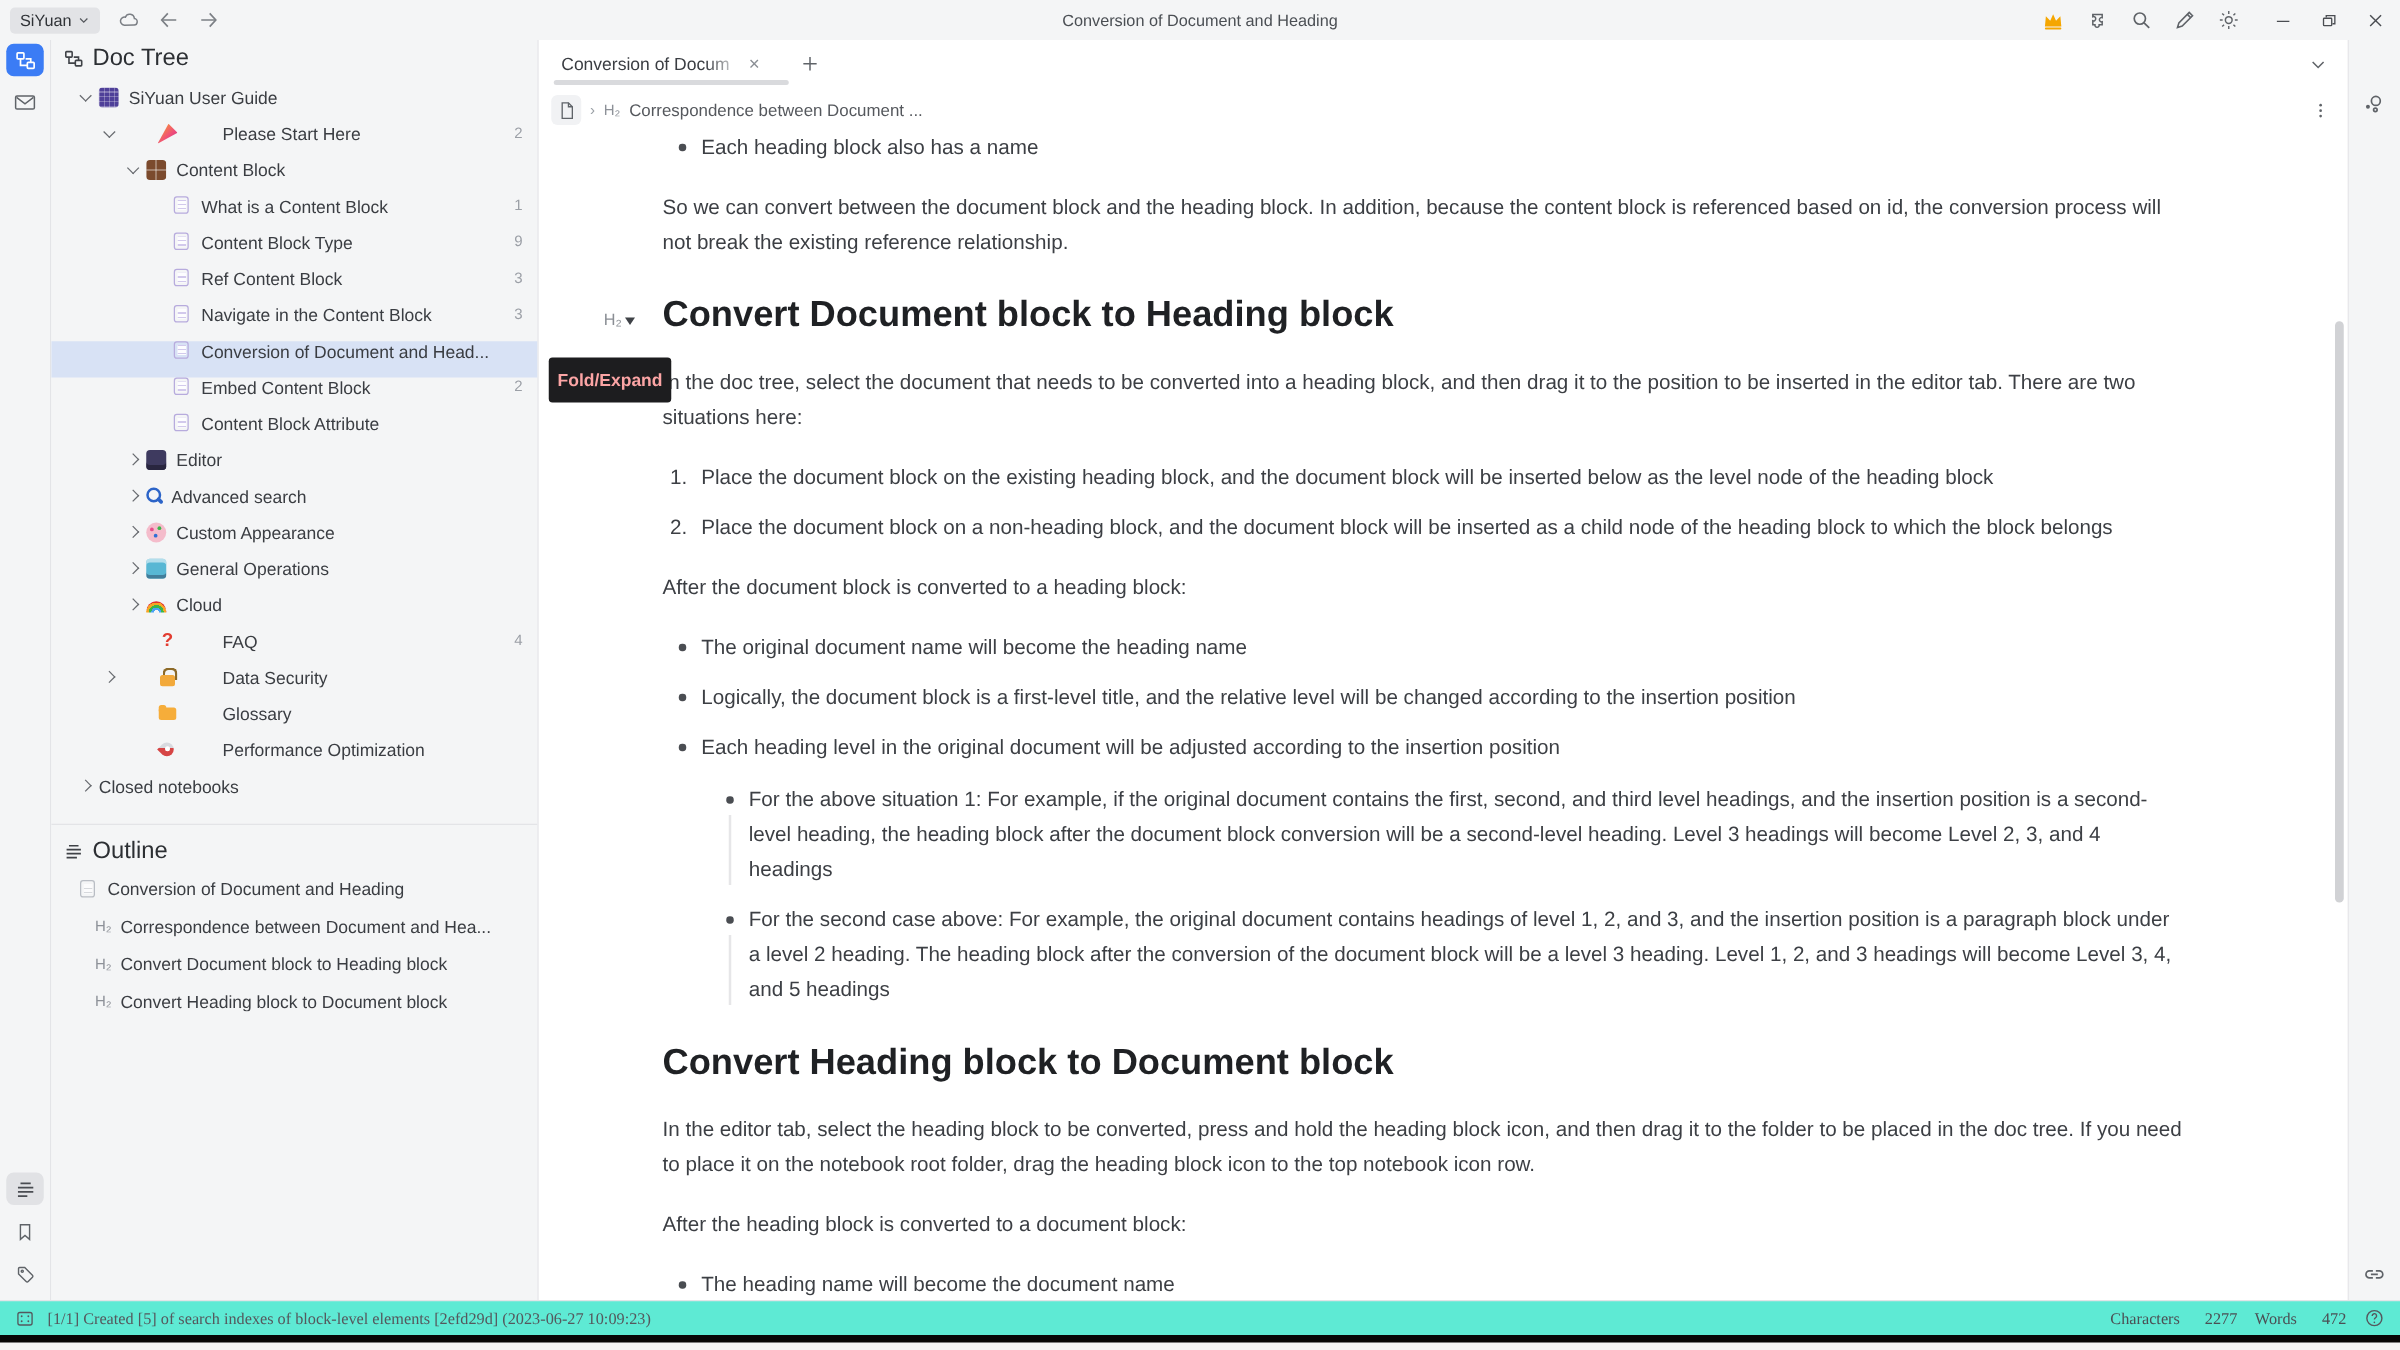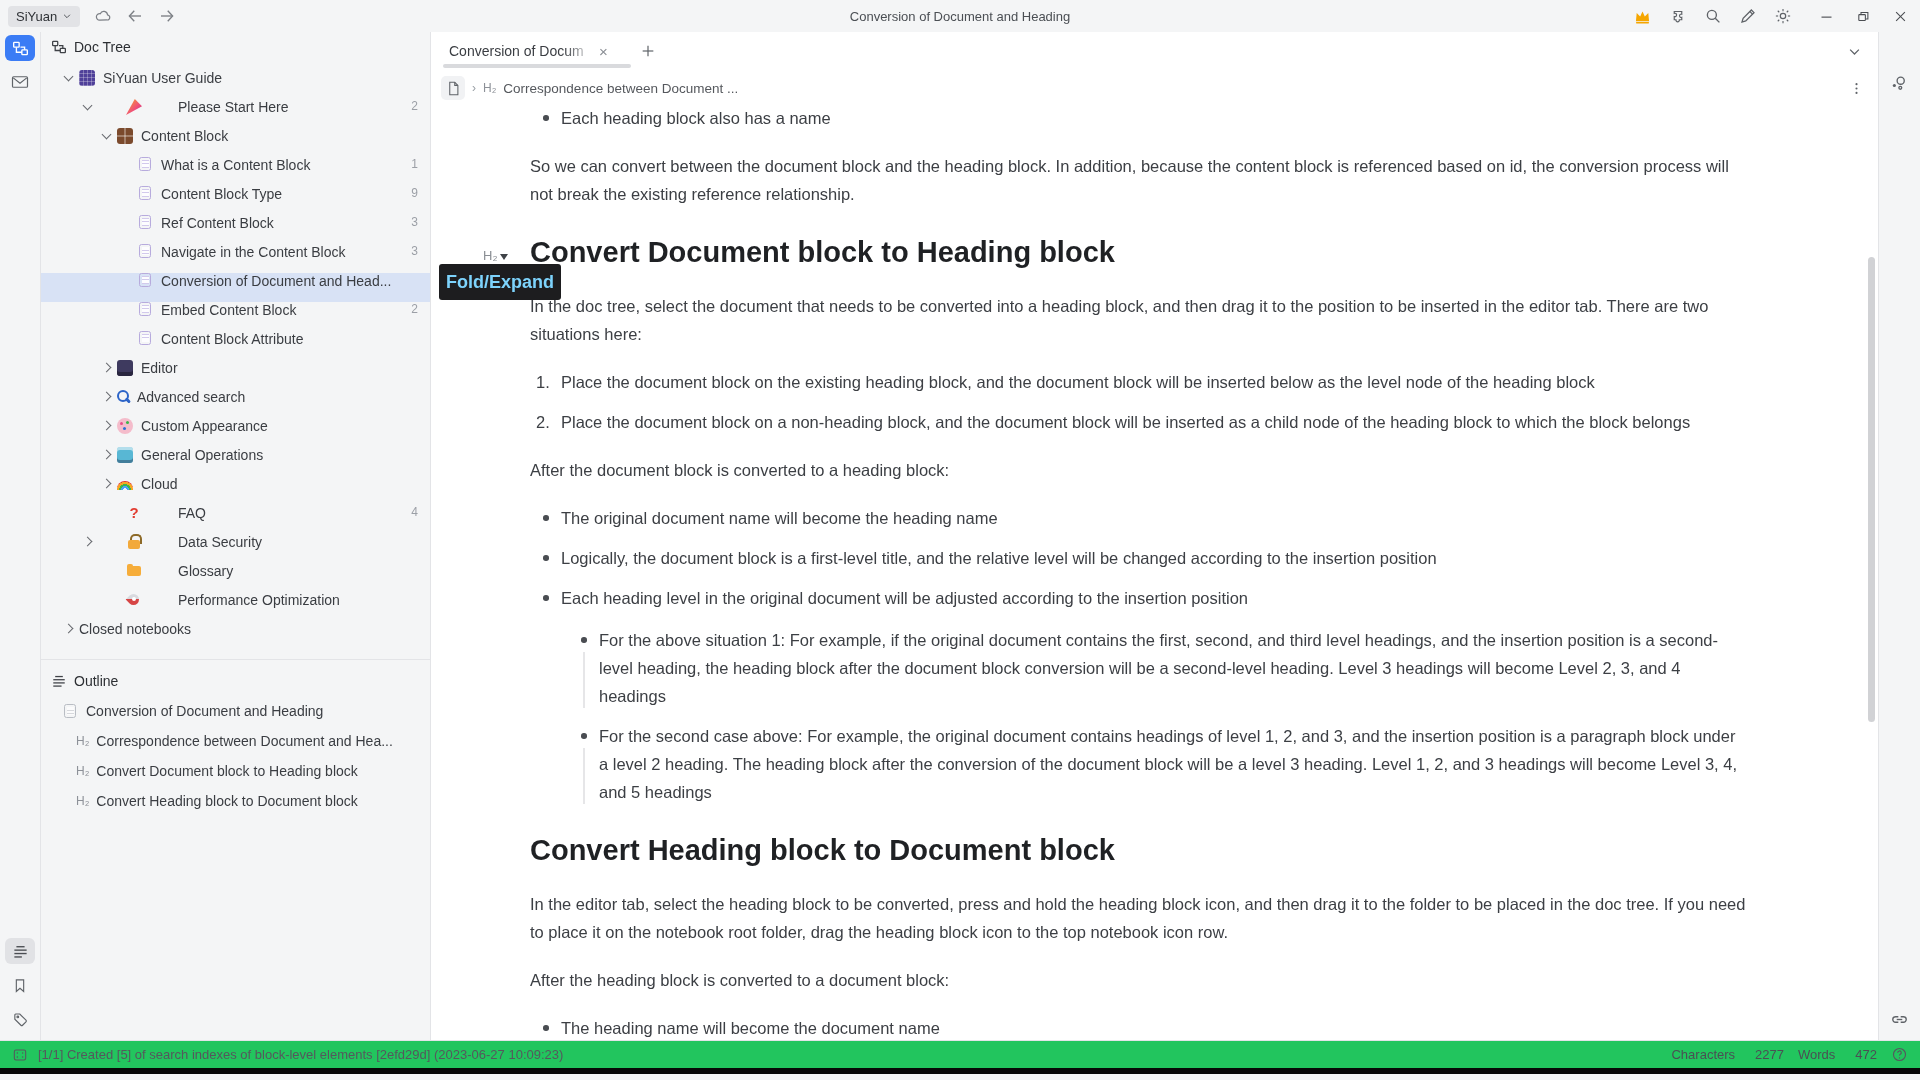--- a/index.html
+++ b/index.html
@@ -26,21 +26,21 @@
 
   
   .dock-left { width:41px; background:#f4f5f6; border-right:1px solid #e3e4e7; display:flex; flex-direction:column; justify-content:space-between; align-items:center; padding:3px 0 8px; }
   .dock-group { display:flex; flex-direction:column; align-items:center; gap:8px; }
   .dock-icon { width:30px; height:26px; border-radius:6px; display:flex; align-items:center; justify-content:center; cursor:pointer; color:#5f6368; }
   .dock-icon.blue { background:#3b7cf5; color:#fff; }
   .dock-icon.gray { background:#e1e2e5; }
 
   
   .sidebar { width:390px; background:#f4f5f6; border-right:1px solid #e3e4e7; display:flex; flex-direction:column; overflow:hidden; }
-  .panel-header { height:30px; flex:none; display:flex; align-items:center; gap:7px; padding:0 10px; font-size:14px; color:#2c2f33; }
+  .panel-header { height:30px; flex:none; display:flex; align-items:center; gap:7px; padding:0 10px; font-size:19px; color:#2c2f33; }
   .tree { padding-top:8px; }
   .tree-row { height:29px; display:flex; align-items:flex-start; padding-right:12px; font-size:14px; color:#3a3d42; cursor:pointer; }
   .tree-row.selected { background:#d8e2f5; }
   .tree-row .tlabel { white-space:nowrap; overflow:hidden; flex:1 1 auto; }
   .tcount { font-size:12px; color:#9b9fa6; margin-left:8px; flex:none; }
   .d0 { padding-left:20px; } .d1 { padding-left:39px;gap:28px; } .d2 { padding-left:58px; } .d3 { padding-left:78px; }
   .chev { width:18px; height:16px; position:relative; flex:none; }
   .chev.down::before { content:''; position:absolute; left:4px; top:3px; width:6px; height:6px; border-right:1.6px solid #66696e; border-bottom:1.6px solid #66696e; transform:rotate(45deg); }
   .chev.right::before { content:''; position:absolute; left:4px; top:4px; width:6px; height:6px; border-right:1.6px solid #66696e; border-bottom:1.6px solid #66696e; transform:rotate(-45deg); }
   .ticon { width:16px; height:16px; margin-right:8px; flex:none; position:relative; }
@@ -99,37 +99,37 @@
   .bc-more { margin-left:auto; color:#5f6368; cursor:pointer; }
 
   .editor { flex:1; position:relative; overflow:hidden; padding:0 130px 0 99px; font-size:16.5px; line-height:28px; color:#3c3f44; }
   .editor p { margin:20px 0; max-width:1240px; }
   .clip-first { margin-top:-14px !important; }
   .h2block { position:relative; margin:24px 0 16px; max-width:1240px; }
   .h2block h2 { margin:0; font-size:29px; line-height:40px; color:#1f2124; font-weight:bold; font-family:"Liberation Sans", sans-serif; }
   .h2-gutter { position:absolute; left:-47px; top:10px; display:flex; align-items:center; gap:3px; }
   .h2-gutter .g-label { font-size:13px; color:#8a8e94; }
   .h2-caret { width:0; height:0; border-left:4.5px solid transparent; border-right:4.5px solid transparent; border-top:6px solid #3f4247; margin-top:2px; }
-  .fold-tooltip { position:absolute; left:-91px; top:32px; background:#1d1d1f; color:#7dd3fc; font-size:18px; font-weight:bold; padding:4px 7px; border-radius:3px; white-space:nowrap; z-index:6; }
+  .fold-tooltip { position:absolute; left:-91px; top:54px; background:#1d1d1f; color:#fca5a5; font-size:14px; font-weight:bold; padding:4px 7px; border-radius:3px; white-space:nowrap; z-index:6; }
 
   .editor ol, .editor ul { margin:18px 0; padding-left:31px; list-style:none; max-width:1210px; }
   .editor ol { counter-reset:num; }
   .editor li { position:relative; margin:12px 0; }
   .editor ol > li::before { counter-increment:num; content:counter(num) "."; position:absolute; left:-25px; top:0; color:#3c3f44; }
   .editor ul > li::before { content:''; position:absolute; left:-18px; top:11px; width:5.5px; height:5.5px; border-radius:50%; background:#4a4d52; }
   .editor li.multi::after { content:''; position:absolute; left:-16px; top:26px; bottom:2px; width:1.5px; background:#e6e6e8; }
   ul.sub { margin:14px 0 0; padding-left:38px; }
 
   .scroll-thumb { position:absolute; right:3px; top:225px; width:7px; height:465px; background:#d1d2d5; border-radius:4px; }
 
   
   .dock-right { width:42px; background:#f4f5f6; border-left:1px solid #e3e4e7; display:flex; flex-direction:column; justify-content:space-between; align-items:center; padding:38px 0 8px; }
 
   
-  .statusbar { height:28px; display:flex; align-items:center; gap:10px; background:#22c55e; border-top:1px solid #e3e4e7; padding:0 12px; font-size:13px; color:#55585d; }
+  .statusbar { height:28px; display:flex; align-items:center; gap:10px; background:#5eead4; border-top:1px solid #e3e4e7; padding:0 12px; font-size:13px; color:#55585d;font-family:Liberation Serif, serif; }
   .sb-msg { white-space:nowrap; }
   .sb-right { margin-left:auto; display:flex; align-items:center; gap:14px; color:#4b4f54; }
   .sb-pair { display:flex; gap:20px; }
   .black-strip { height:6px; background:#070707; }
 </style>
 </head>
 <body>
 
 <div class="titlebar">
   <div class="tb-title">Conversion of Document and Heading</div>

